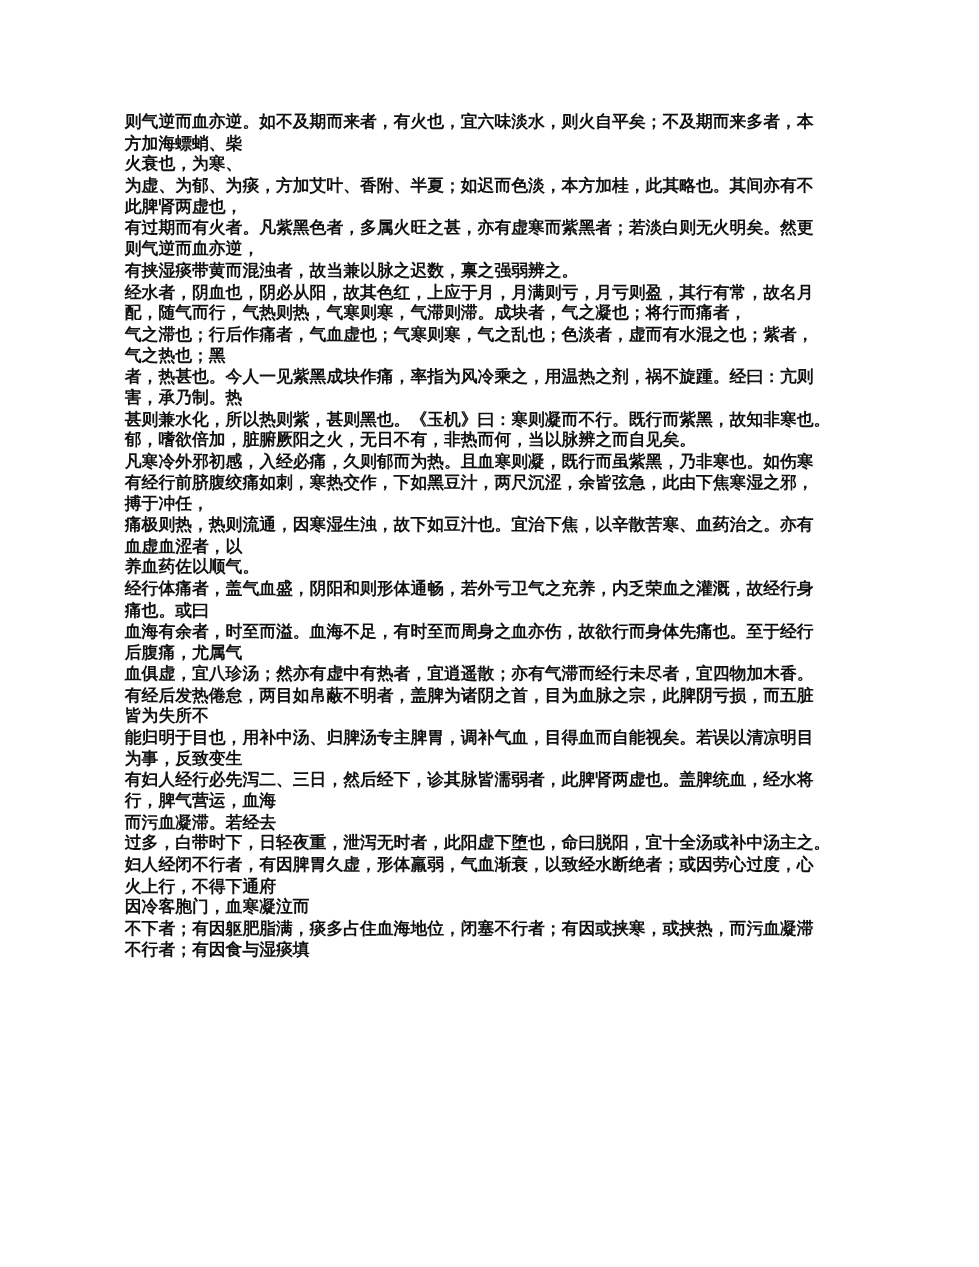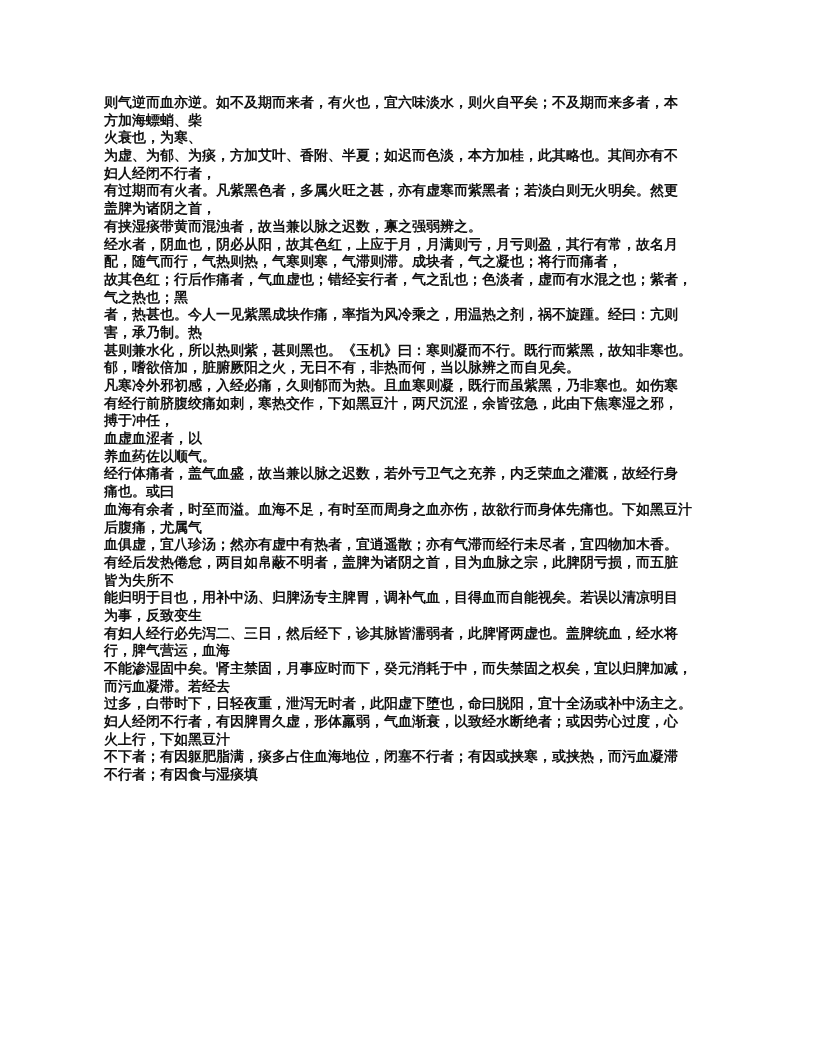--- a/index.html
+++ b/index.html
@@ -18,49 +18,50 @@
   .line { white-space: nowrap; overflow: visible; height: 17.7px; }
 </style>
 </head>
 <body>
 
 <div class="page">
   <div class="line">则气逆而血亦逆。如不及期而来者，有火也，宜六味淡水，则火自平矣；不及期而来多者，本</div>
   <div class="line">方加海螵蛸、柴</div>
   <div class="line">火衰也，为寒、</div>
   <div class="line">为虚、为郁、为痰，方加艾叶、香附、半夏；如迟而色淡，本方加桂，此其略也。其间亦有不</div>
-  <div class="line">妇人经闭不行者，</div>
+  <div class="line">此脾肾两虚也，</div>
   <div class="line">有过期而有火者。凡紫黑色者，多属火旺之甚，亦有虚寒而紫黑者；若淡白则无火明矣。然更</div>
-  <div class="line">盖脾为诸阴之首，</div>
+  <div class="line">则气逆而血亦逆，</div>
   <div class="line">有挟湿痰带黄而混浊者，故当兼以脉之迟数，禀之强弱辨之。</div>
   <div class="line">经水者，阴血也，阴必从阳，故其色红，上应于月，月满则亏，月亏则盈，其行有常，故名月</div>
   <div class="line">配，随气而行，气热则热，气寒则寒，气滞则滞。成块者，气之凝也；将行而痛者，</div>
-  <div class="line">故其色红；行后作痛者，气血虚也；错经妄行者，气之乱也；色淡者，虚而有水混之也；紫者，</div>
+  <div class="line">气之滞也；行后作痛者，气血虚也；气寒则寒，气之乱也；色淡者，虚而有水混之也；紫者，</div>
   <div class="line">气之热也；黑</div>
   <div class="line">者，热甚也。今人一见紫黑成块作痛，率指为风冷乘之，用温热之剂，祸不旋踵。经曰：亢则</div>
   <div class="line">害，承乃制。热</div>
   <div class="line">甚则兼水化，所以热则紫，甚则黑也。《玉机》曰：寒则凝而不行。既行而紫黑，故知非寒也。</div>
   <div class="line">郁，嗜欲倍加，脏腑厥阳之火，无日不有，非热而何，当以脉辨之而自见矣。</div>
   <div class="line">凡寒冷外邪初感，入经必痛，久则郁而为热。且血寒则凝，既行而虽紫黑，乃非寒也。如伤寒</div>
   <div class="line">有经行前脐腹绞痛如刺，寒热交作，下如黑豆汁，两尺沉涩，余皆弦急，此由下焦寒湿之邪，</div>
   <div class="line">搏于冲任，</div>
+  <div class="line">痛极则热，热则流通，因寒湿生浊，故下如豆汁也。宜治下焦，以辛散苦寒、血药治之。亦有</div>
   <div class="line">血虚血涩者，以</div>
   <div class="line">养血药佐以顺气。</div>
-  <div class="line">经行体痛者，盖气血盛，故当兼以脉之迟数，若外亏卫气之充养，内乏荣血之灌溉，故经行身</div>
+  <div class="line">经行体痛者，盖气血盛，阴阳和则形体通畅，若外亏卫气之充养，内乏荣血之灌溉，故经行身</div>
   <div class="line">痛也。或曰</div>
-  <div class="line">血海有余者，时至而溢。血海不足，有时至而周身之血亦伤，故欲行而身体先痛也。下如黑豆汁</div>
+  <div class="line">血海有余者，时至而溢。血海不足，有时至而周身之血亦伤，故欲行而身体先痛也。至于经行</div>
   <div class="line">后腹痛，尤属气</div>
   <div class="line">血俱虚，宜八珍汤；然亦有虚中有热者，宜逍遥散；亦有气滞而经行未尽者，宜四物加木香。</div>
   <div class="line">有经后发热倦怠，两目如帛蔽不明者，盖脾为诸阴之首，目为血脉之宗，此脾阴亏损，而五脏</div>
   <div class="line">皆为失所不</div>
   <div class="line">能归明于目也，用补中汤、归脾汤专主脾胃，调补气血，目得血而自能视矣。若误以清凉明目</div>
   <div class="line">为事，反致变生</div>
   <div class="line">有妇人经行必先泻二、三日，然后经下，诊其脉皆濡弱者，此脾肾两虚也。盖脾统血，经水将</div>
   <div class="line">行，脾气营运，血海</div>
-  <div class="line">不能渗湿固中矣。肾主禁固，月事应时而下，癸元消耗于中，而失禁固之权矣，宜以归脾加减，</div>
   <div class="line">而污血凝滞。若经去</div>
   <div class="line">过多，白带时下，日轻夜重，泄泻无时者，此阳虚下堕也，命曰脱阳，宜十全汤或补中汤主之。</div>
   <div class="line">妇人经闭不行者，有因脾胃久虚，形体羸弱，气血渐衰，以致经水断绝者；或因劳心过度，心</div>
-  <div class="line">火上行，下如黑豆汁</div>
+  <div class="line">火上行，不得下通府</div>
+  <div class="line">因冷客胞门，血寒凝泣而</div>
   <div class="line">不下者；有因躯肥脂满，痰多占住血海地位，闭塞不行者；有因或挟寒，或挟热，而污血凝滞</div>
   <div class="line">不行者；有因食与湿痰填</div>
   <div class="line"></div>
 </div>
 
 </body></html>

